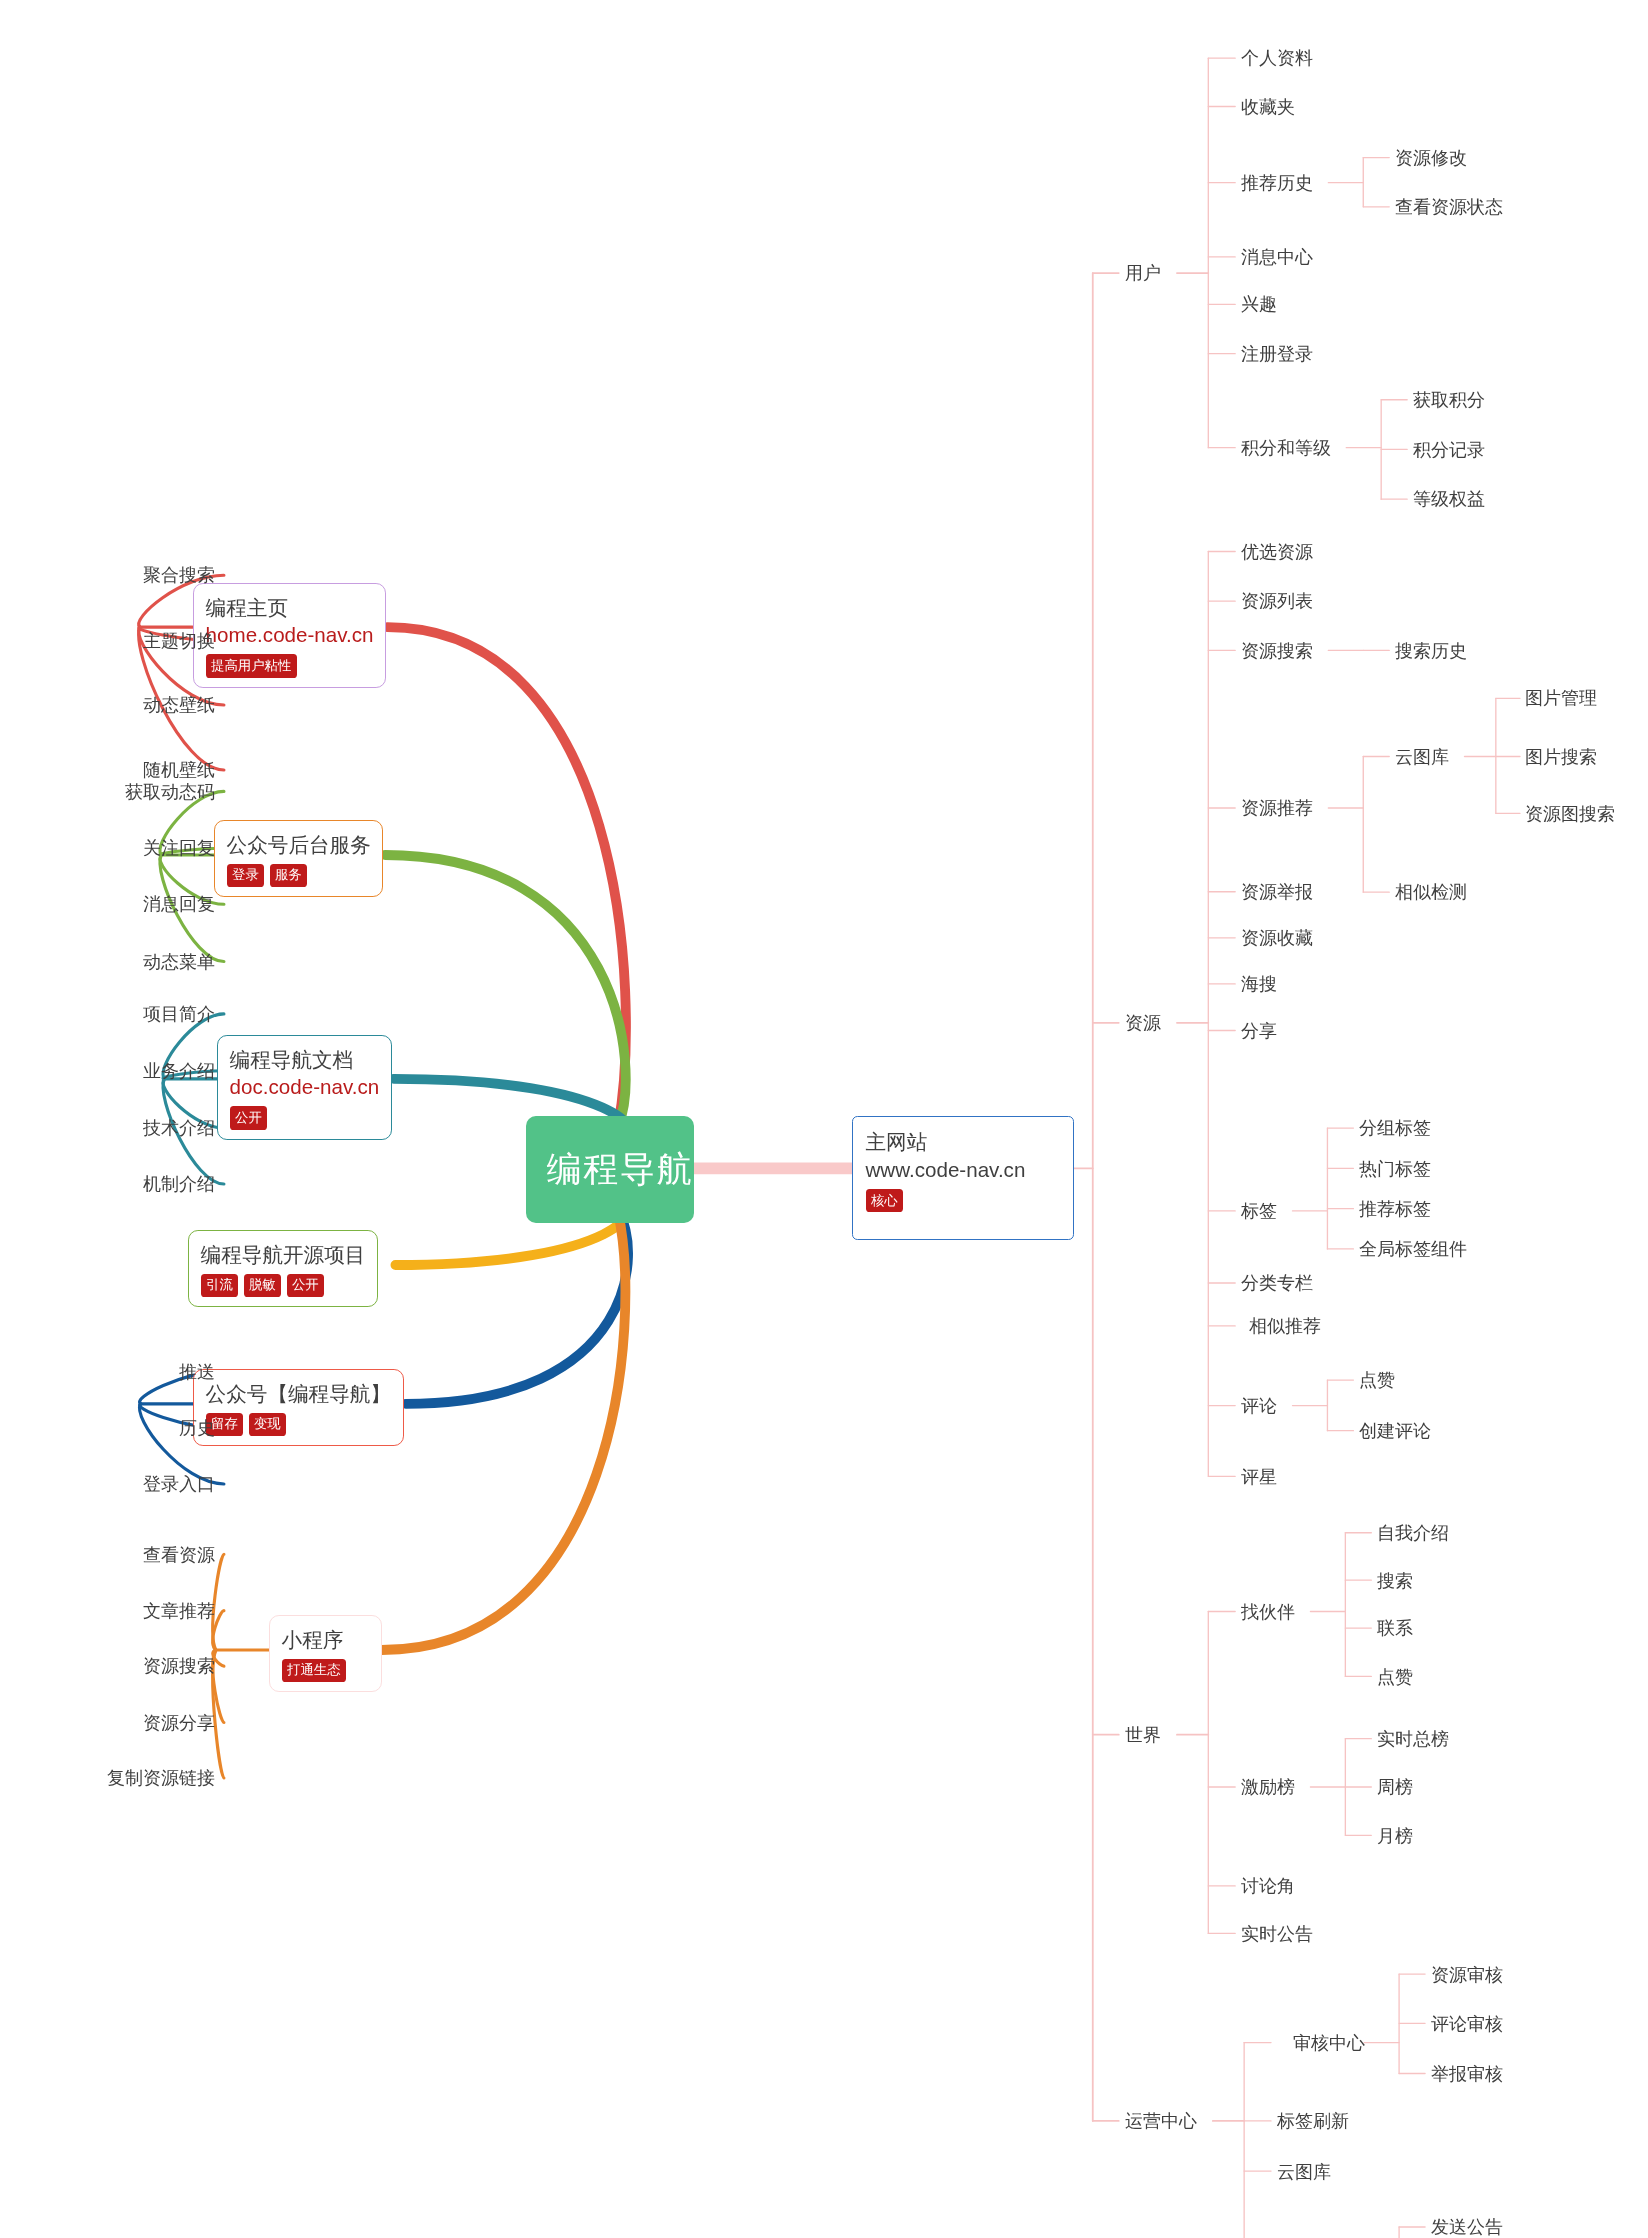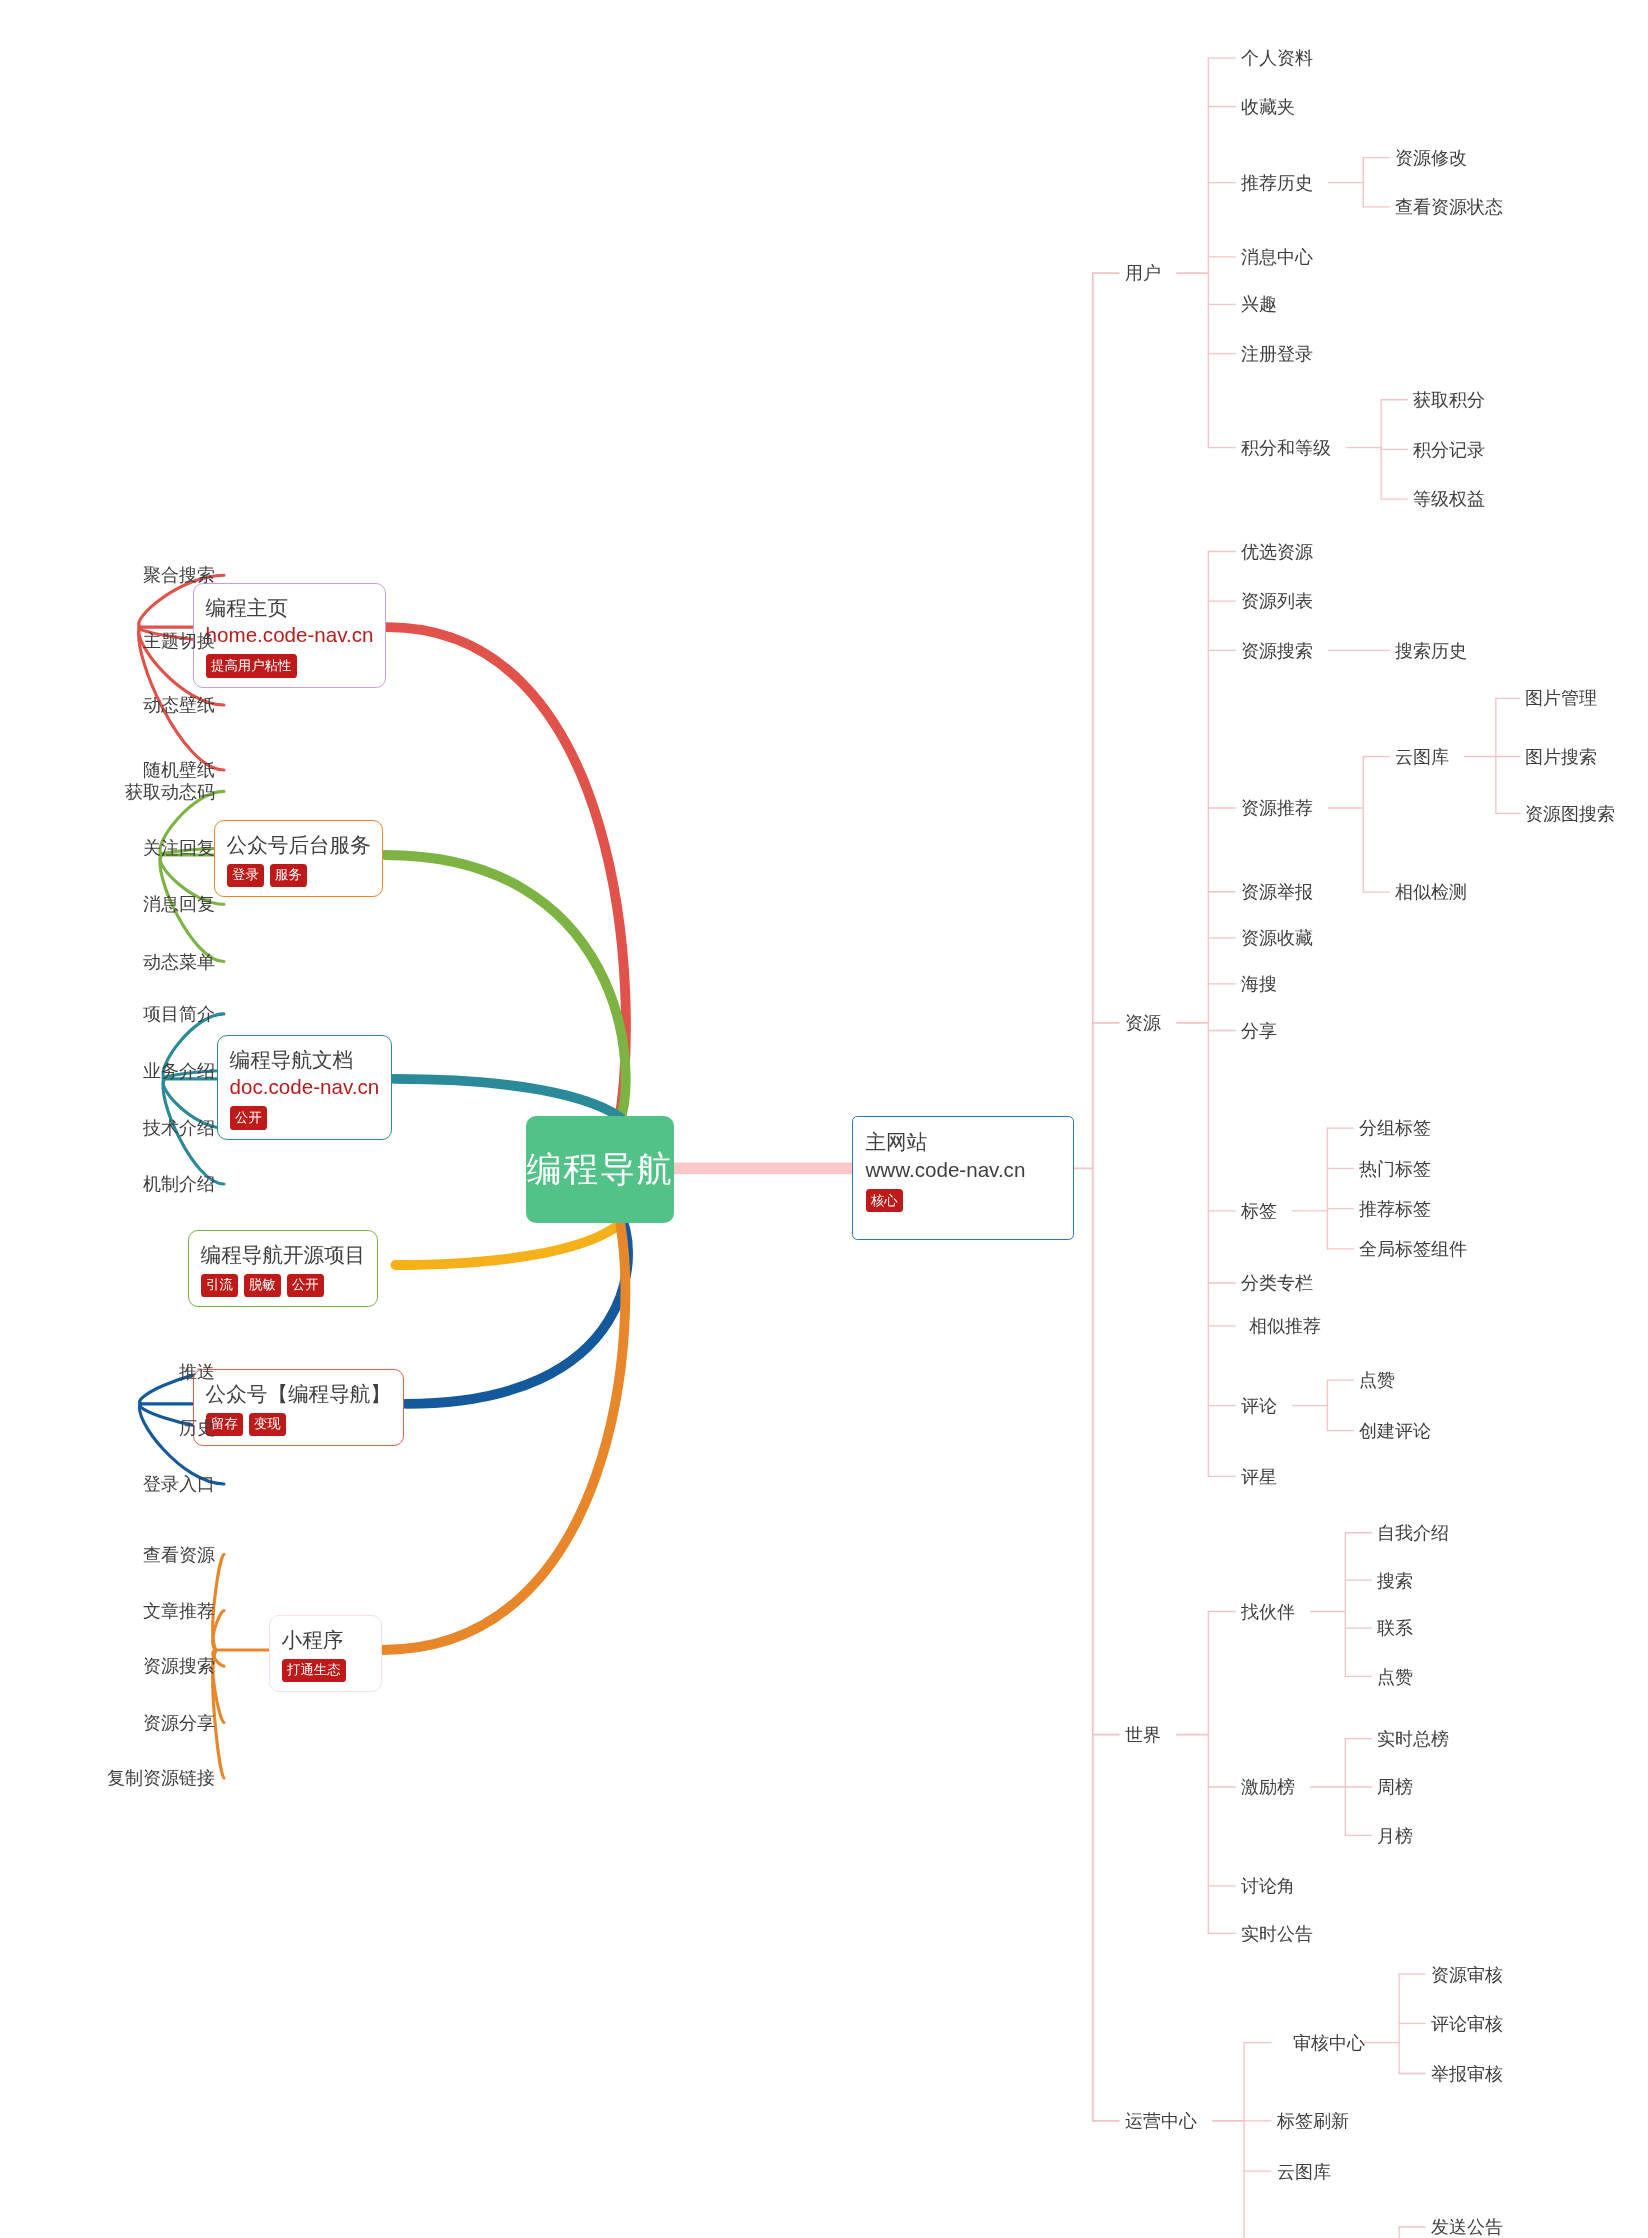--- a/index.html
+++ b/index.html
@@ -11,21 +11,21 @@
   .card{position:absolute;box-sizing:border-box;background:#fff;border:1.8px solid #999;
         border-radius:9.9px;padding:9.9px 11.6px 9px 11.6px;}
   .card .title{font-size:20.6px;color:#3f3f3f;line-height:1.34;white-space:nowrap;}
   .card .url{font-size:20.6px;color:#b91c1c;line-height:1.34;white-space:nowrap;}
   .tags{margin-top:5.4px;display:flex;gap:5.4px;}
   .tag{background:#bf1a1a;color:#fff;font-size:13.4px;line-height:1;
        padding:4.5px 5.4px 5.4px 5.4px;border-radius:3.6px;white-space:nowrap;}
 
   
   #root-node{position:absolute;background:#52c288;border-radius:9.9px;
-             display:flex;align-items:center;justify-content:center;}
+             display:flex;align-items:center;justify-content:center;padding-left:20px;}
   #root-node .rtext{color:#fff;font-size:35px;letter-spacing:1.8px;white-space:nowrap;}
 
   
   #site-node{position:absolute;box-sizing:border-box;background:#fff;
              border:1.8px solid #3173c4;border-radius:5.4px;padding:10.7px 12.5px;}
   #site-node .title{font-size:20.6px;color:#3f3f3f;line-height:1.36;white-space:nowrap;}
   #site-node .url{font-size:20.6px;color:#3f3f3f;line-height:1.36;white-space:nowrap;}
 
   
   .lbl{position:absolute;font-size:18px;color:#3f3f3f;white-space:nowrap;line-height:1;}

